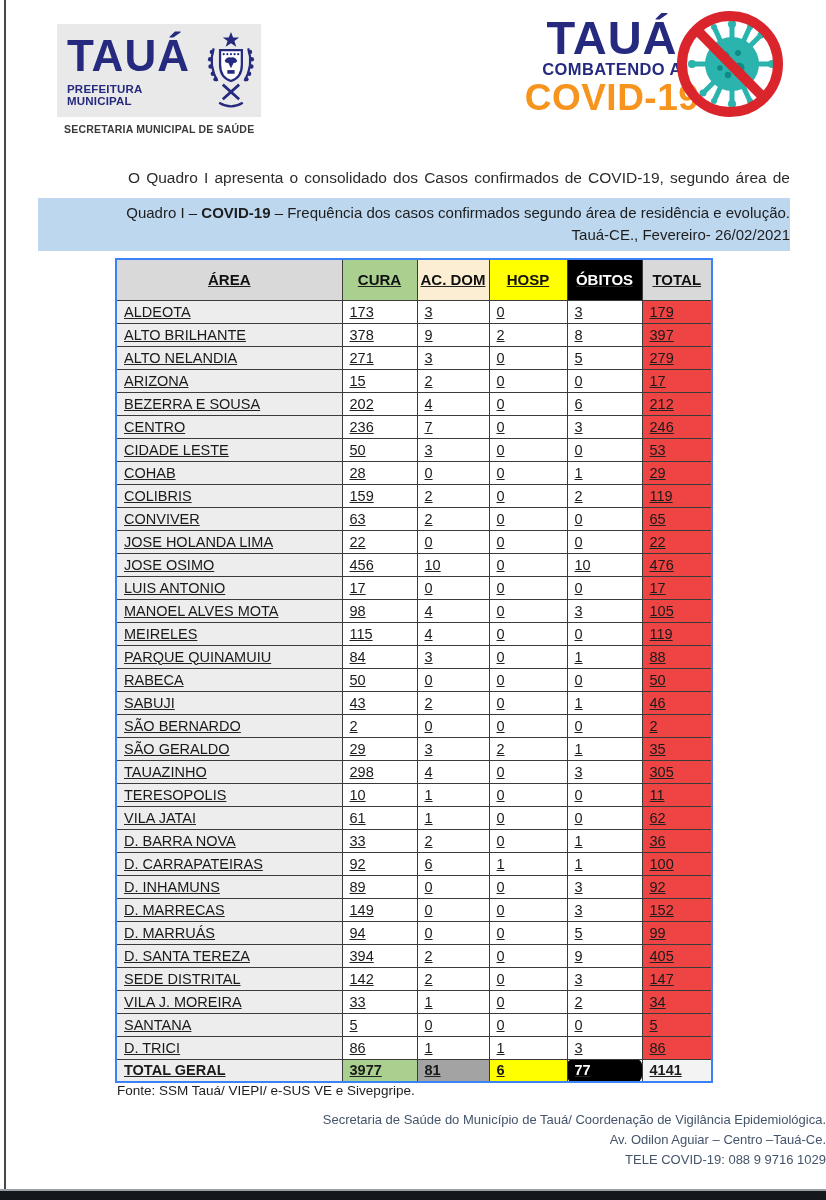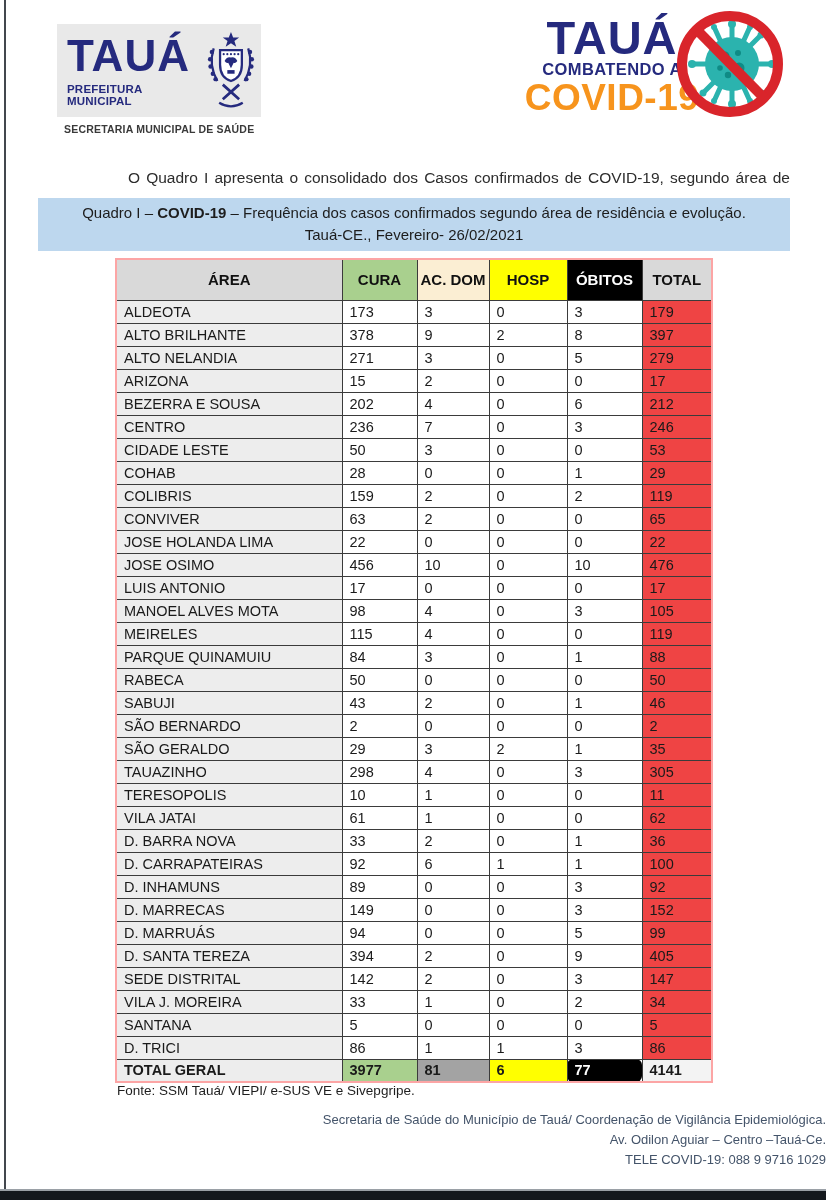--- a/index.html
+++ b/index.html
@@ -25,26 +25,26 @@
   .logo-right-text .t2{font-size:16.5px;font-weight:700;color:#252a7e;letter-spacing:0.4px;}
   .logo-right-text .t3{font-size:37px;font-weight:700;color:#f7941d;margin-top:1px;letter-spacing:0.5px;}
   .virus-wrap{position:absolute;left:670px;top:8px;width:120px;height:112px;}
 
   
   .intro{position:absolute;left:38px;top:146px;width:752px;font-size:15.5px;line-height:31px;
     text-align:justify;text-indent:90px;color:#2c2c2c;}
 
   
   .banner{position:absolute;left:38px;top:198px;width:752px;background:#bdd7ee;
-    text-align:center;font-size:15px;color:#1d1d1d;padding:4px 0 5px 0;line-height:22px;}
+    text-align:right;font-size:15px;color:#1d1d1d;padding:4px 0 5px 0;line-height:22px;}
   .banner b{font-weight:700;}
 
   
   .tbl-wrap{position:absolute;left:115px;top:258px;}
-  table{border-collapse:collapse;table-layout:fixed;width:596px;border:2px solid #fca5a5;}
+  table{border-collapse:collapse;table-layout:fixed;width:596px;border:2px solid #3b82f6;text-decoration:underline;}
   th,td{border:1px solid #3b3b3b;vertical-align:middle;box-sizing:border-box;}
   th{height:41px;font-size:15px;font-weight:700;text-align:center;padding:0 2px;color:#111;}
   td{height:23px;font-size:14.5px;padding:0 0 0 7px;text-align:left;white-space:nowrap;color:#1a1a1a;}
   col.w0{width:226px;}col.w1{width:75px;}col.w2{width:72px;}col.w3{width:78px;}col.w4{width:75px;}col.w5{width:70px;}
   .h0{background:#d9d9d9;}
   .h1{background:#a9d08e;}
   .h2{background:#fbeed3;}
   .h3{background:#ffff00;}
   .h4{background:#000000;color:#ffffff;}
   .h5{background:#d9d9d9;}

